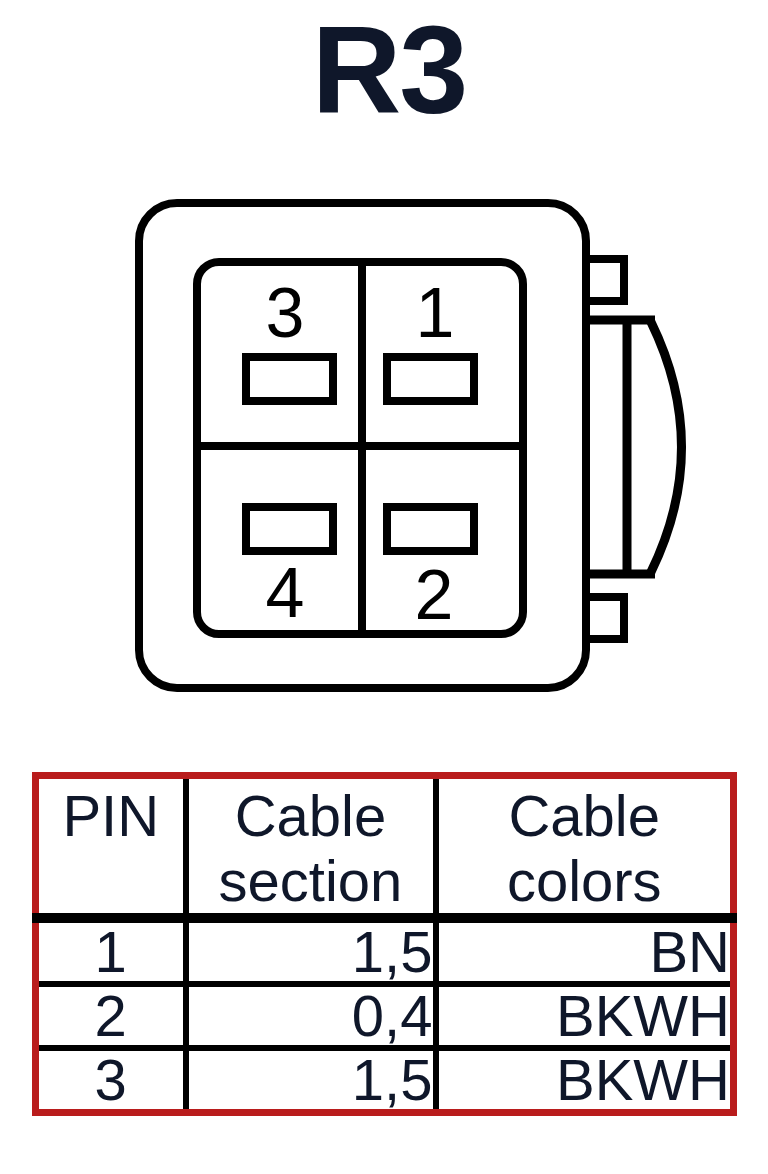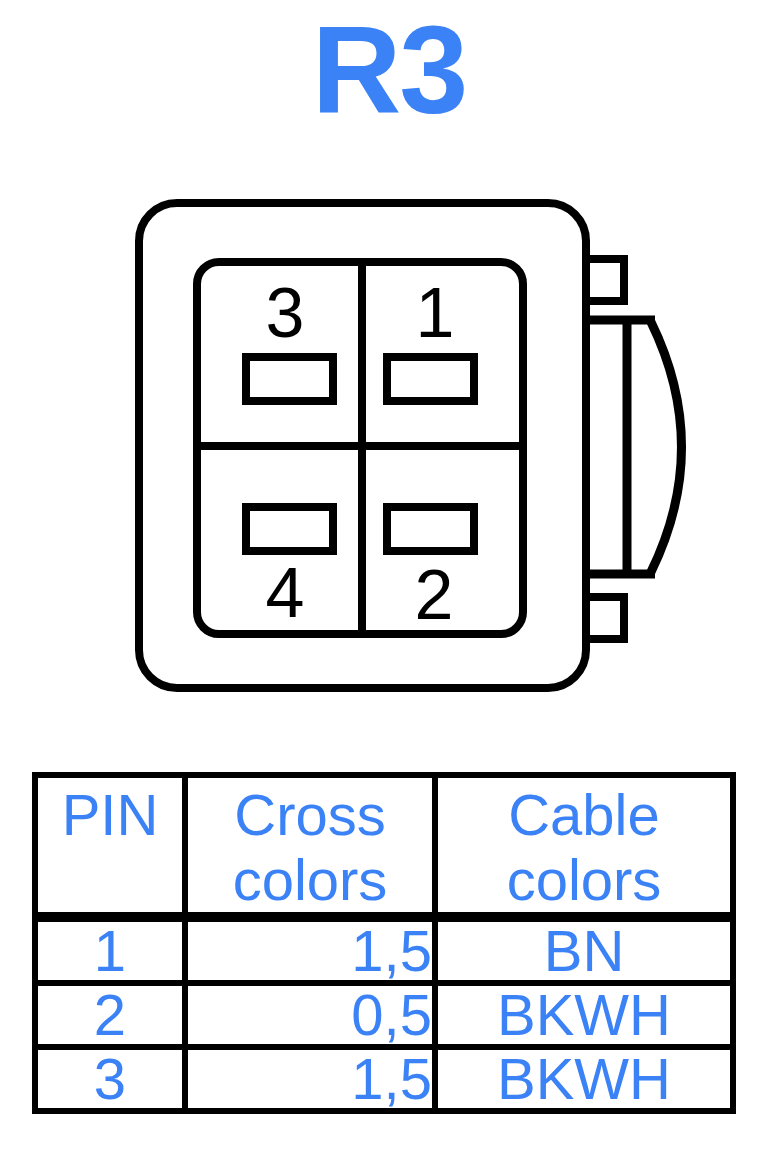--- a/index.html
+++ b/index.html
@@ -5,21 +5,21 @@
   html, body {
     margin: 0;
     padding: 0;
     background: #ffffff;
   }
   .page {
     position: relative;
     width: 768px;
     height: 1174px;
     background: #ffffff;
-    color: #3b82f6;
+    color: #0f172a;
     font-family: "Liberation Sans", sans-serif;
     overflow: hidden;
   }
   .title {
     position: absolute;
     top: 8px;
     left: 0;
     width: 100%;
     text-align: center;
     font-size: 124px;
@@ -51,21 +51,21 @@
     text-anchor: middle;
   }
   table.pin-table {
     position: absolute;
     left: 32px;
     top: 772px;
     width: 698px;
     border-collapse: collapse;
     table-layout: fixed;
     background: #ffffff;
-    border: 4px solid #b91c1c;
+    border: 7px solid #b91c1c;
     font-size: 58px;
     line-height: 1.0;
   }
   table.pin-table th {
     border: 6px solid #000000;
     border-bottom: 10px solid #000000;
     font-weight: normal;
     font-size: 58px;
     line-height: 65px;
     text-align: center;
@@ -76,21 +76,21 @@
   }
   table.pin-table td {
     border: 6px solid #000000;
     vertical-align: middle;
     height: 58px;
     padding: 0;
     overflow: hidden;
   }
   td.cell-pin   { text-align: center; }
   td.cell-cross { text-align: right; padding-left: 22px; }
-  td.cell-cable { text-align: center; padding-left: 18px; }
+  td.cell-cable { text-align: right; padding-left: 18px; }
 </style>
 </head>
 <body>
 
 <div class="page">
 
   <div class="title">R3</div>
 
   <svg class="connector-svg" width="580" height="510" viewBox="120 190 580 510" xmlns="http://www.w3.org/2000/svg">
 
@@ -122,33 +122,33 @@
 
   <table class="pin-table">
     <colgroup>
       <col style="width:150px">
       <col style="width:250px">
       <col style="width:298px">
     </colgroup>
     <thead>
       <tr>
         <th>PIN</th>
-        <th>Cross colors</th>
+        <th>Cable section</th>
         <th>Cable colors</th>
       </tr>
     </thead>
     <tbody>
       <tr>
         <td class="cell-pin">1</td>
         <td class="cell-cross">1,5</td>
         <td class="cell-cable">BN</td>
       </tr>
       <tr>
         <td class="cell-pin">2</td>
-        <td class="cell-cross">0,5</td>
+        <td class="cell-cross">0,4</td>
         <td class="cell-cable">BKWH</td>
       </tr>
       <tr>
         <td class="cell-pin">3</td>
         <td class="cell-cross">1,5</td>
         <td class="cell-cable">BKWH</td>
       </tr>
     </tbody>
   </table>
 

